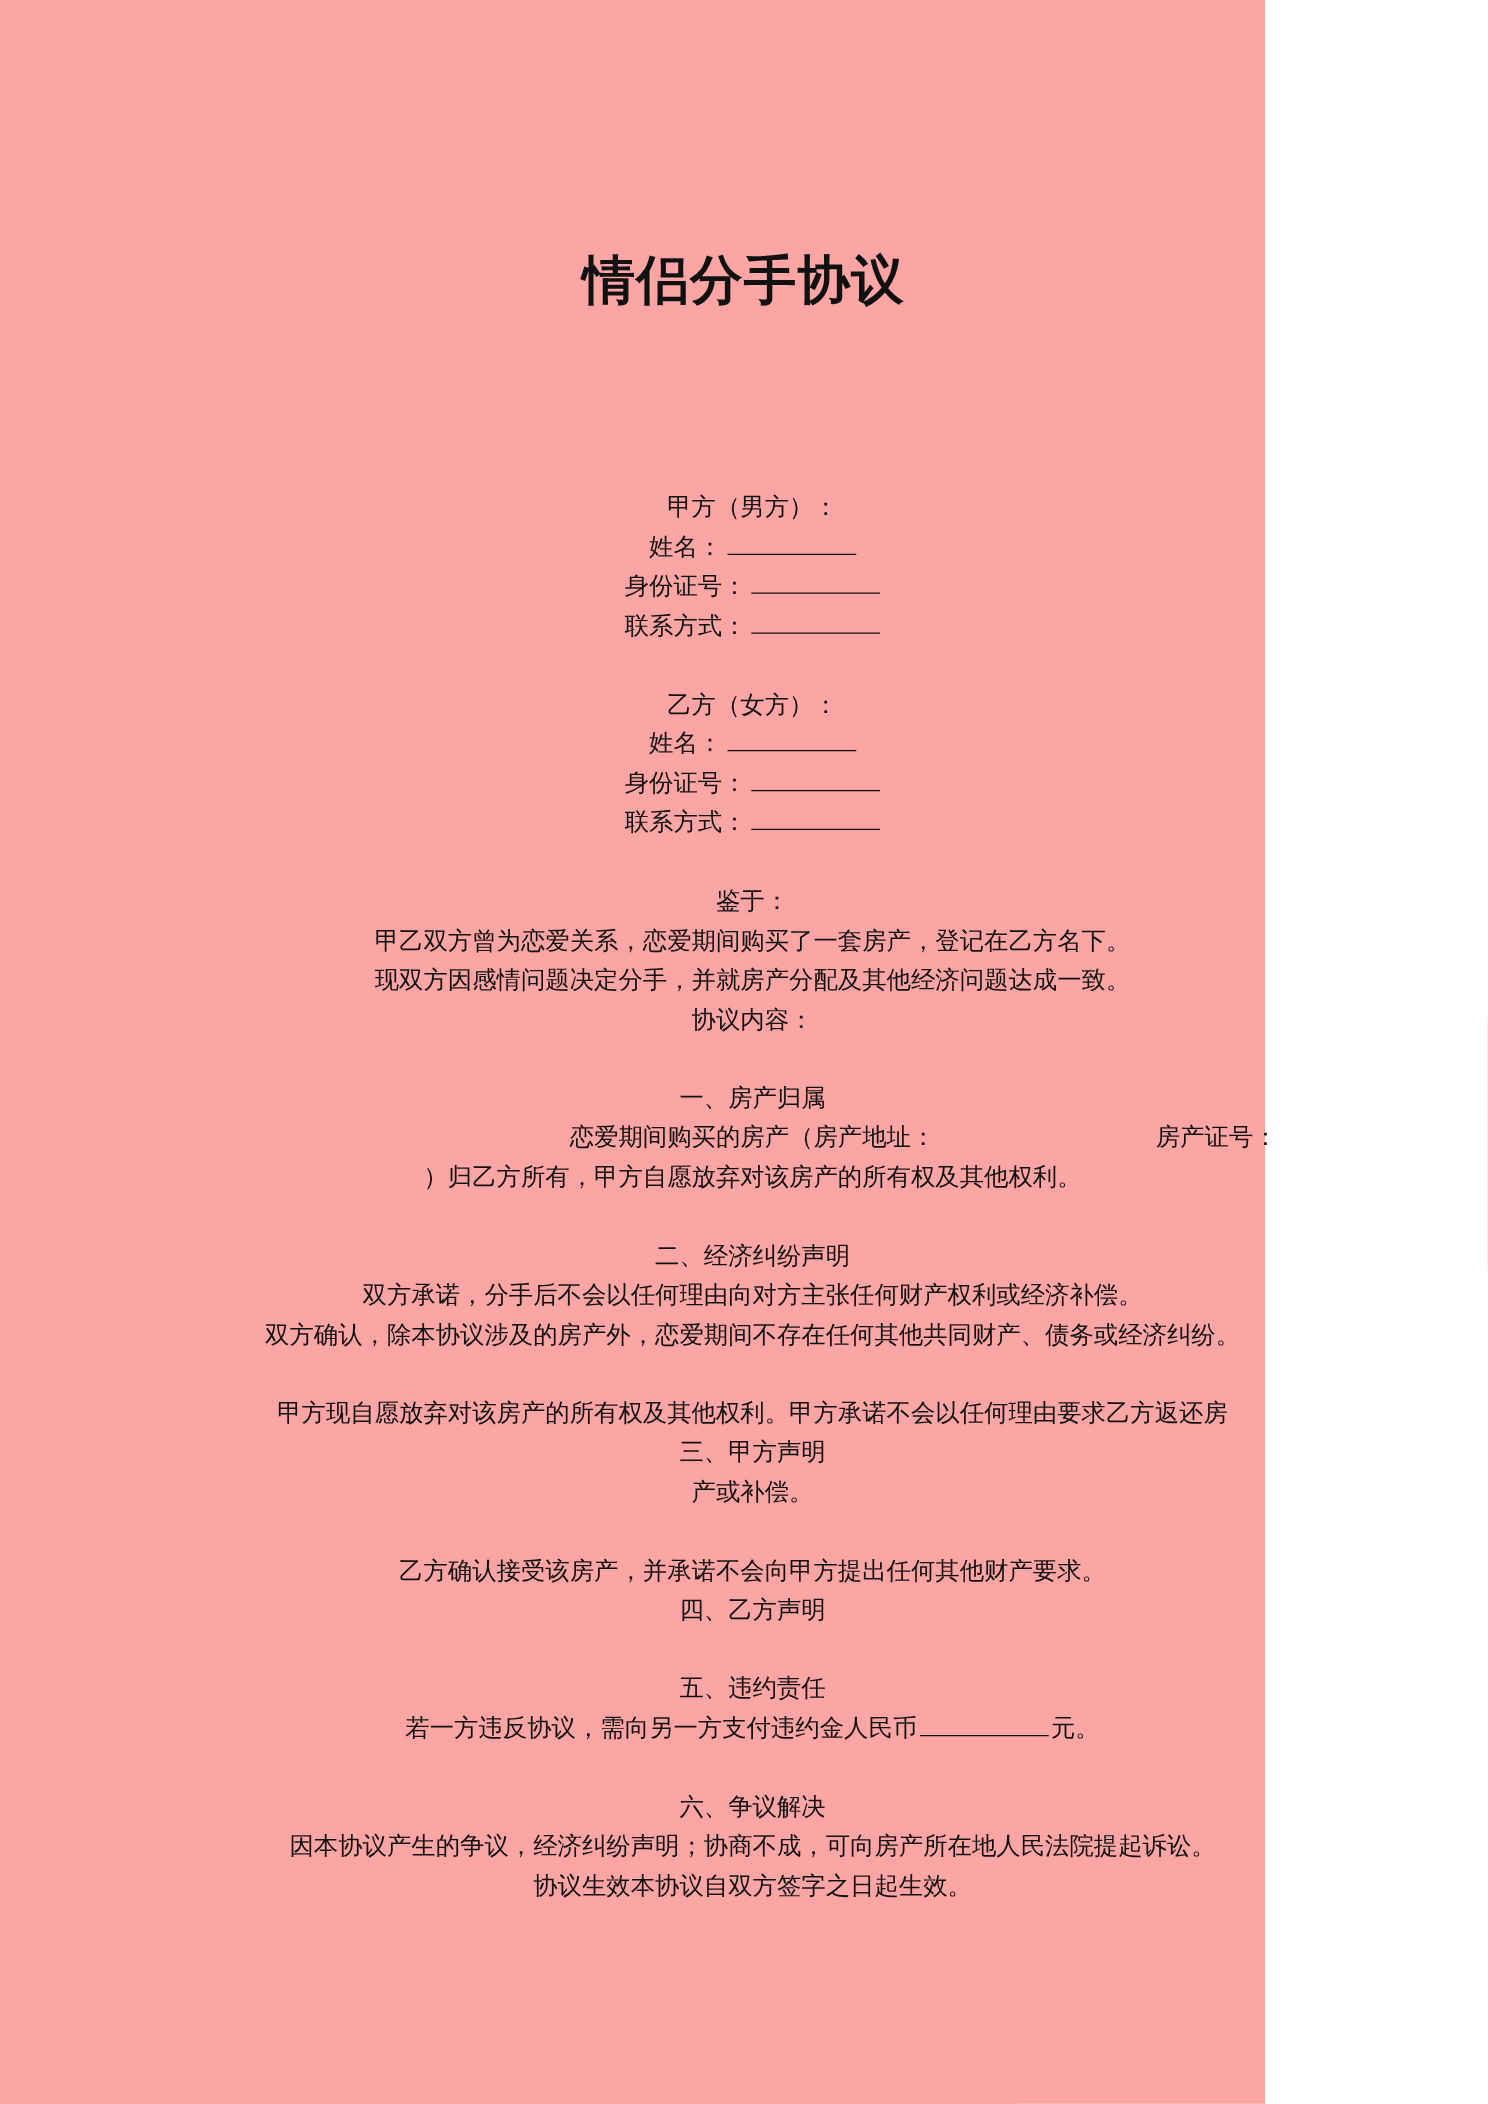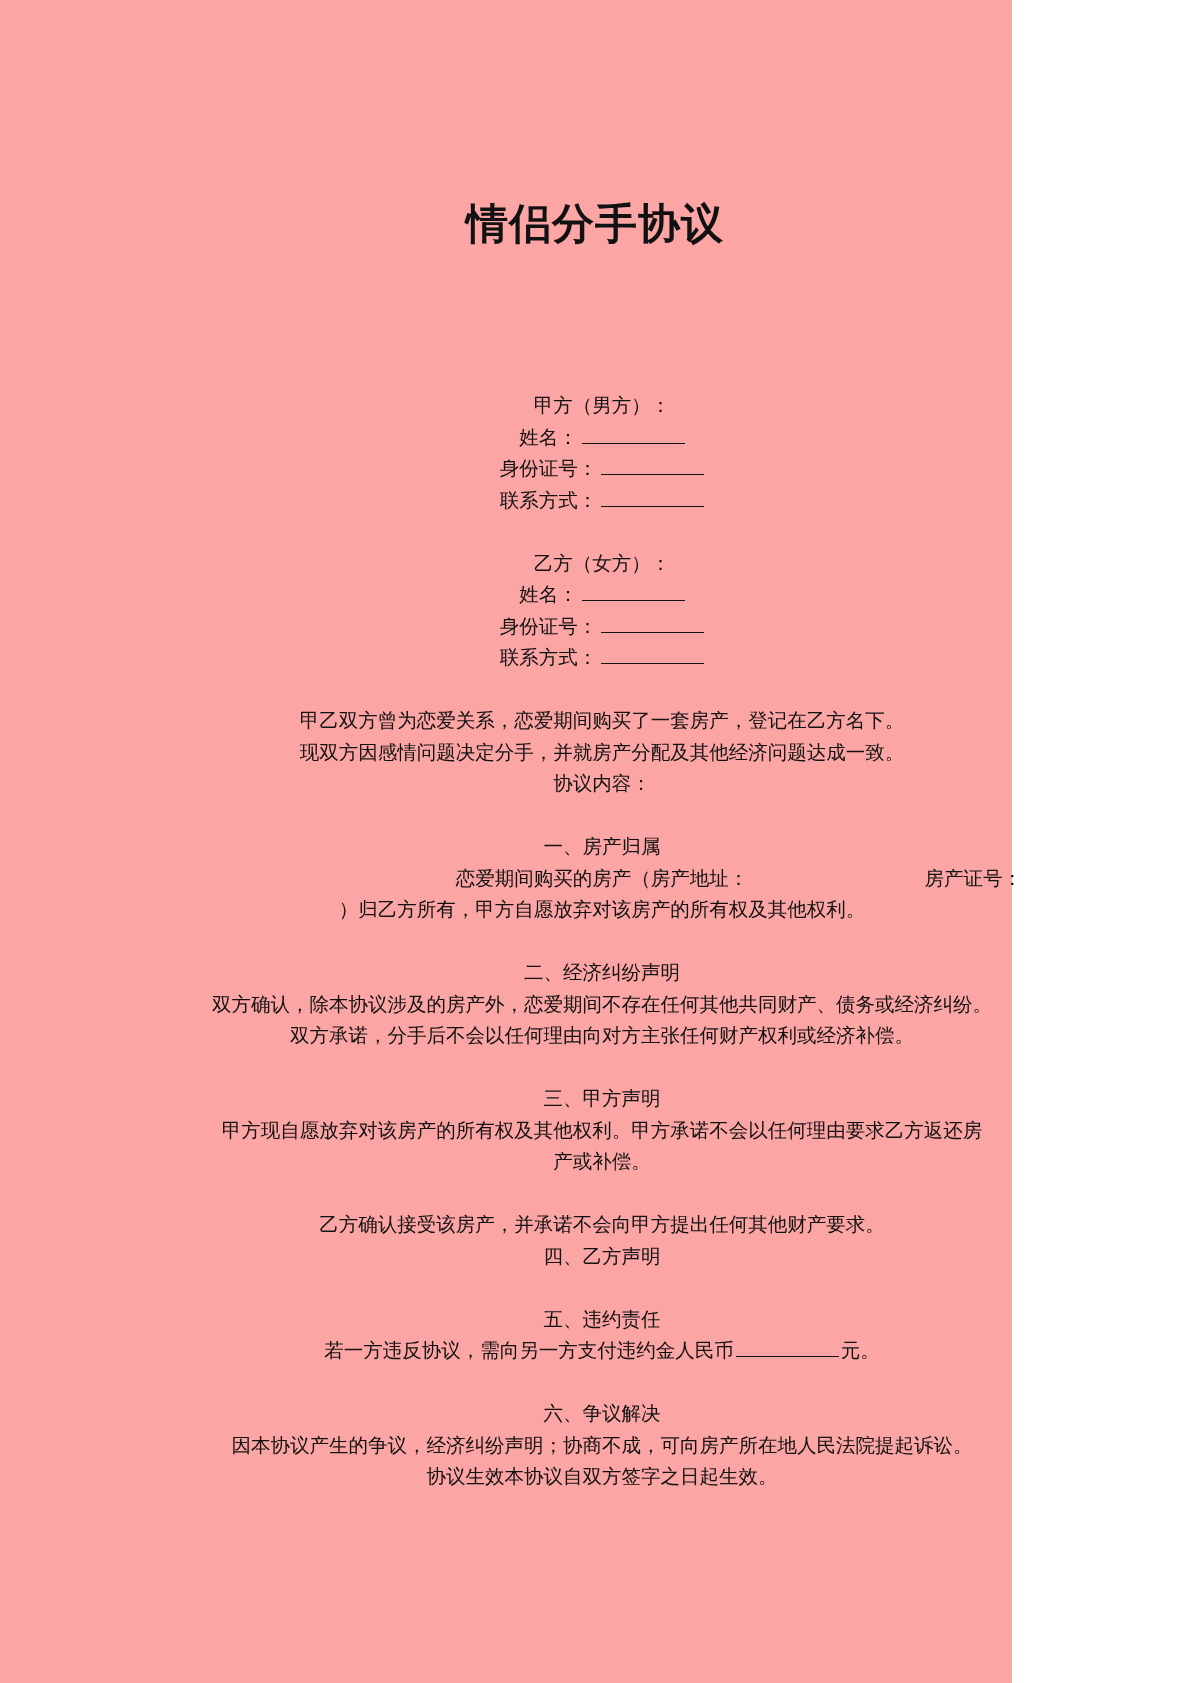--- a/index.html
+++ b/index.html
@@ -53,40 +53,41 @@
       <span>姓名：</span><span class="blank"></span>
     </div>
     <div class="line">
       <span>身份证号：</span><span class="blank"></span>
     </div>
     <div class="line">
       <span>联系方式：</span><span class="blank"></span>
     </div>
     <div class="gap"></div>
 
+    <div class="line">鉴于：</div>
     <div class="line">甲乙双方曾为恋爱关系，恋爱期间购买了一套房产，登记在乙方名下。</div>
     <div class="line">现双方因感情问题决定分手，并就房产分配及其他经济问题达成一致。</div>
     <div class="line">协议内容：</div>
     <div class="gap"></div>
 
     <div class="line">一、房产归属</div>
     <div class="line prop-row">
       <span>恋爱期间购买的房产（房产地址：</span>
       <span class="prop-right">房产证号：</span>
     </div>
     <div class="line">）归乙方所有，甲方自愿放弃对该房产的所有权及其他权利。</div>
     <div class="gap"></div>
 
     <div class="line">二、经济纠纷声明</div>
+    <div class="line">双方承诺，分手后不会以任何理由向对方主张任何财产权利或经济补偿。</div>
     <div class="line">双方确认，除本协议涉及的房产外，恋爱期间不存在任何其他共同财产、债务或经济纠纷。</div>
-    <div class="line">双方承诺，分手后不会以任何理由向对方主张任何财产权利或经济补偿。</div>
     <div class="gap"></div>
 
+    <div class="line">甲方现自愿放弃对该房产的所有权及其他权利。甲方承诺不会以任何理由要求乙方返还房</div>
     <div class="line">三、甲方声明</div>
-    <div class="line">甲方现自愿放弃对该房产的所有权及其他权利。甲方承诺不会以任何理由要求乙方返还房</div>
     <div class="line">产或补偿。</div>
     <div class="gap"></div>
 
     <div class="line">乙方确认接受该房产，并承诺不会向甲方提出任何其他财产要求。</div>
     <div class="line">四、乙方声明</div>
     <div class="gap"></div>
 
     <div class="line">五、违约责任</div>
     <div class="line">
       <span>若一方违反协议，需向另一方支付违约金人民币</span><span class="blank money"></span><span>元。</span>

